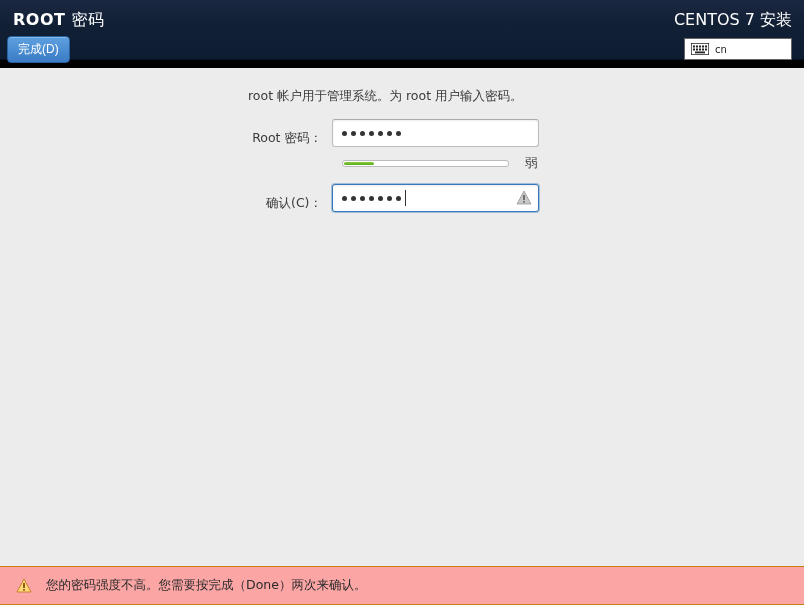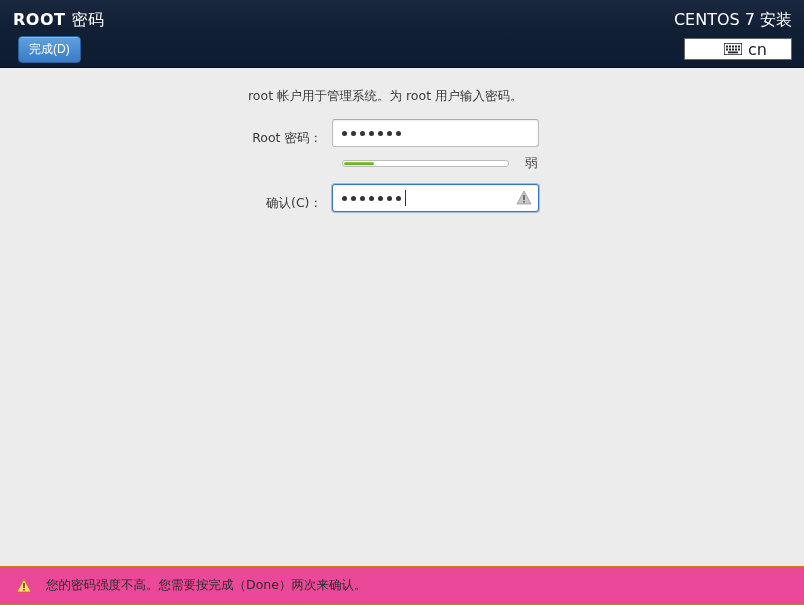--- a/index.html
+++ b/index.html
@@ -7,39 +7,39 @@
       width: 804px;
       height: 605px;
       font-family: "DejaVu Sans", "WenQuanYi Zen Hei", Arial, sans-serif;
       font-size: 13px;
       background: #000;
       overflow: hidden;
       position: relative;
     }
     .header {
       width: 100%;
-      height: 68px;
+      height: 60px;
       background: linear-gradient(to bottom, #1a2740 0%, #122036 40%, #0e1c32 100%);
       position: relative;
       color: #fff;
       border-bottom: 1px solid #061020;
     }
     .header-title {
       position: absolute;
       top: 10px;
       left: 13px;
       font-size: 16px;
       font-weight: bold;
       color: #fff;
       letter-spacing: 0.5px;
     }
     .done-btn {
       position: absolute;
       top: 36px;
-      left: 18px;
+      left: 7px;
       background: linear-gradient(to bottom, #5ea1e0, #3a7bc5);
       border: 1px solid #2960a0;
       border-radius: 4px;
       color: #fff;
       font-size: 12px;
       padding: 4px 10px 4px 10px;
       cursor: pointer;
       box-shadow: inset 0 1px 0 rgba(255,255,255,0.25);
     }
     .header-right {
@@ -56,23 +56,22 @@
       display: block;
     }
     .lang-box {
       display: inline-flex;
       align-items: center;
       background: #fff;
       border: 1px solid #666;
       height: 22px;
       padding: 0 24px 0 6px;
       color: #222;
-      font-size: 16px;
+      font-size: 10px;
       min-width: 108px;
-      justify-content: flex-end;
     }
     .lang-box svg { margin-right: 6px; flex-shrink:0; }
     .lang-label { color:#222; }
     .content {
       position: absolute;
       top: 68px;
       left: 0;
       right: 0;
       bottom: 39px;
       background: #ececec;
@@ -163,21 +162,21 @@
     }
     .strength-text {
       margin-left: 16px;
       font-size: 12.5px;
       color: #3a3a3a;
     }
     .warning-bar {
       position: absolute;
       left: 0; right: 0; bottom: 0;
       height: 39px;
-      background: #ec4899;
+      background: #fca5a5;
       display: flex;
       align-items: center;
       border-top: 1px solid #cc7d12;
       border-bottom: 1px solid #cc7d12;
       padding-left: 16px;
       font-size: 12.5px;
       color: #2a2a2a;
     }
     .warn-icon-bar { margin-right: 14px; }
   </style>

